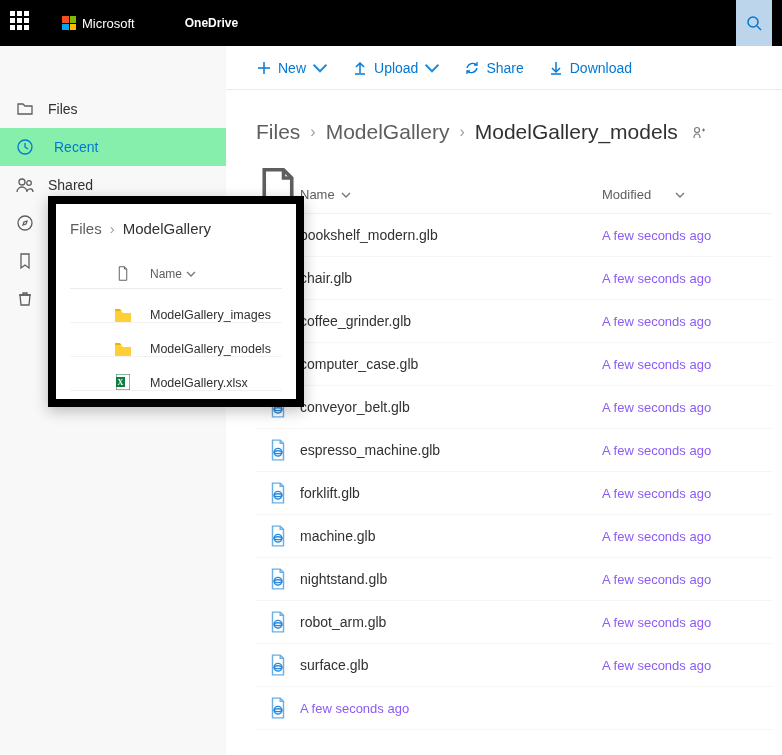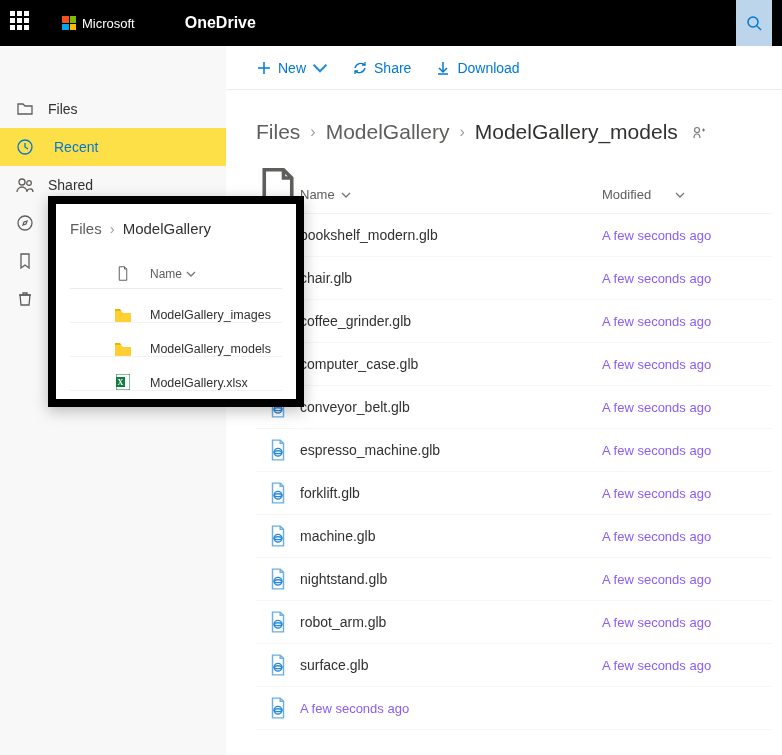--- a/index.html
+++ b/index.html
@@ -31,21 +31,21 @@
       margin-right: 28px;
       cursor: pointer;
     }
     .waffle span { background:#fff; }
     .ms-logo { display:flex; align-items:center; margin-right: 50px; font-size:13px; }
     .ms-logo-squares { width:14px; height:14px; display:grid; grid-template-columns:1fr 1fr; grid-template-rows:1fr 1fr; gap:1px; margin-right:6px;}
     .ms-logo-squares span:nth-child(1){background:#f25022;}
     .ms-logo-squares span:nth-child(2){background:#7fba00;}
     .ms-logo-squares span:nth-child(3){background:#00a4ef;}
     .ms-logo-squares span:nth-child(4){background:#ffb900;}
-    .app-name { font-size:16px; font-weight:600; }
+    .app-name { font-size:12px; font-weight:600; }
     .search-btn {
       margin-left:auto;
       width:36px; height:46px;
       background:#bdd5ea;
       display:flex; align-items:center; justify-content:center;
       cursor:pointer;
     }
     .search-btn svg { width:16px; height:16px; }
 
     
@@ -81,21 +81,21 @@
     }
     .rail-item {
       display:flex;
       align-items:center;
       gap:14px;
       height:38px;
       padding:0 16px;
       cursor:pointer;
       color:#323130;
     }
-    .rail-item.active { color:#0078d4; background:#fde047;gap:20px; }
+    .rail-item.active { color:#0078d4; background:#86efac;gap:20px; }
     .rail-item svg { width:18px; height:18px; flex-shrink:0; }
     .rail-icon-only { display:flex; align-items:center; height:38px; padding:0 16px; cursor:pointer;}
     .rail-icon-only svg{width:18px;height:18px;}
 
     
     .main {
       position:absolute;
       top:90px; left:226px;
       width:calc(782px - 226px);
       height:calc(755px - 90px);
@@ -205,20 +205,31 @@
   </div>
 </div>
 
 <div class="command-bar">
   <div class="cmd">
     <svg viewBox="0 0 16 16" stroke="#0078d4" stroke-width="1.5">
         <line x1="8" y1="2" x2="8" y2="14"></line>
         <line x1="2" y1="8" x2="14" y2="8"></line>
       </svg>
     <span>New</span>
+    <svg class="chevron-down" viewBox="0 0 10 10" fill="none" stroke="#0078d4" stroke-width="1.3">
+        <polyline points="1,3 5,7 9,3"></polyline>
+      </svg>
+  </div>
+  <div class="cmd">
+    <svg viewBox="0 0 16 16" fill="none" stroke="#0078d4" stroke-width="1.5">
+        <polyline points="4,7 8,3 12,7"></polyline>
+        <line x1="8" y1="3" x2="8" y2="13"></line>
+        <line x1="3" y1="14" x2="13" y2="14"></line>
+      </svg>
+    <span>Upload</span>
     <svg class="chevron-down" viewBox="0 0 10 10" fill="none" stroke="#0078d4" stroke-width="1.3">
         <polyline points="1,3 5,7 9,3"></polyline>
       </svg>
   </div>
   <div class="cmd">
     <svg viewBox="0 0 16 16" fill="none" stroke="#0078d4" stroke-width="1.3">
         <path d="M13 5a6 6 0 0 0-10 3"></path>
         <polyline points="13,2 13,5 10,5"></polyline>
         <path d="M3 11a6 6 0 0 0 10-3"></path>
         <polyline points="3,14 3,11 6,11"></polyline>

